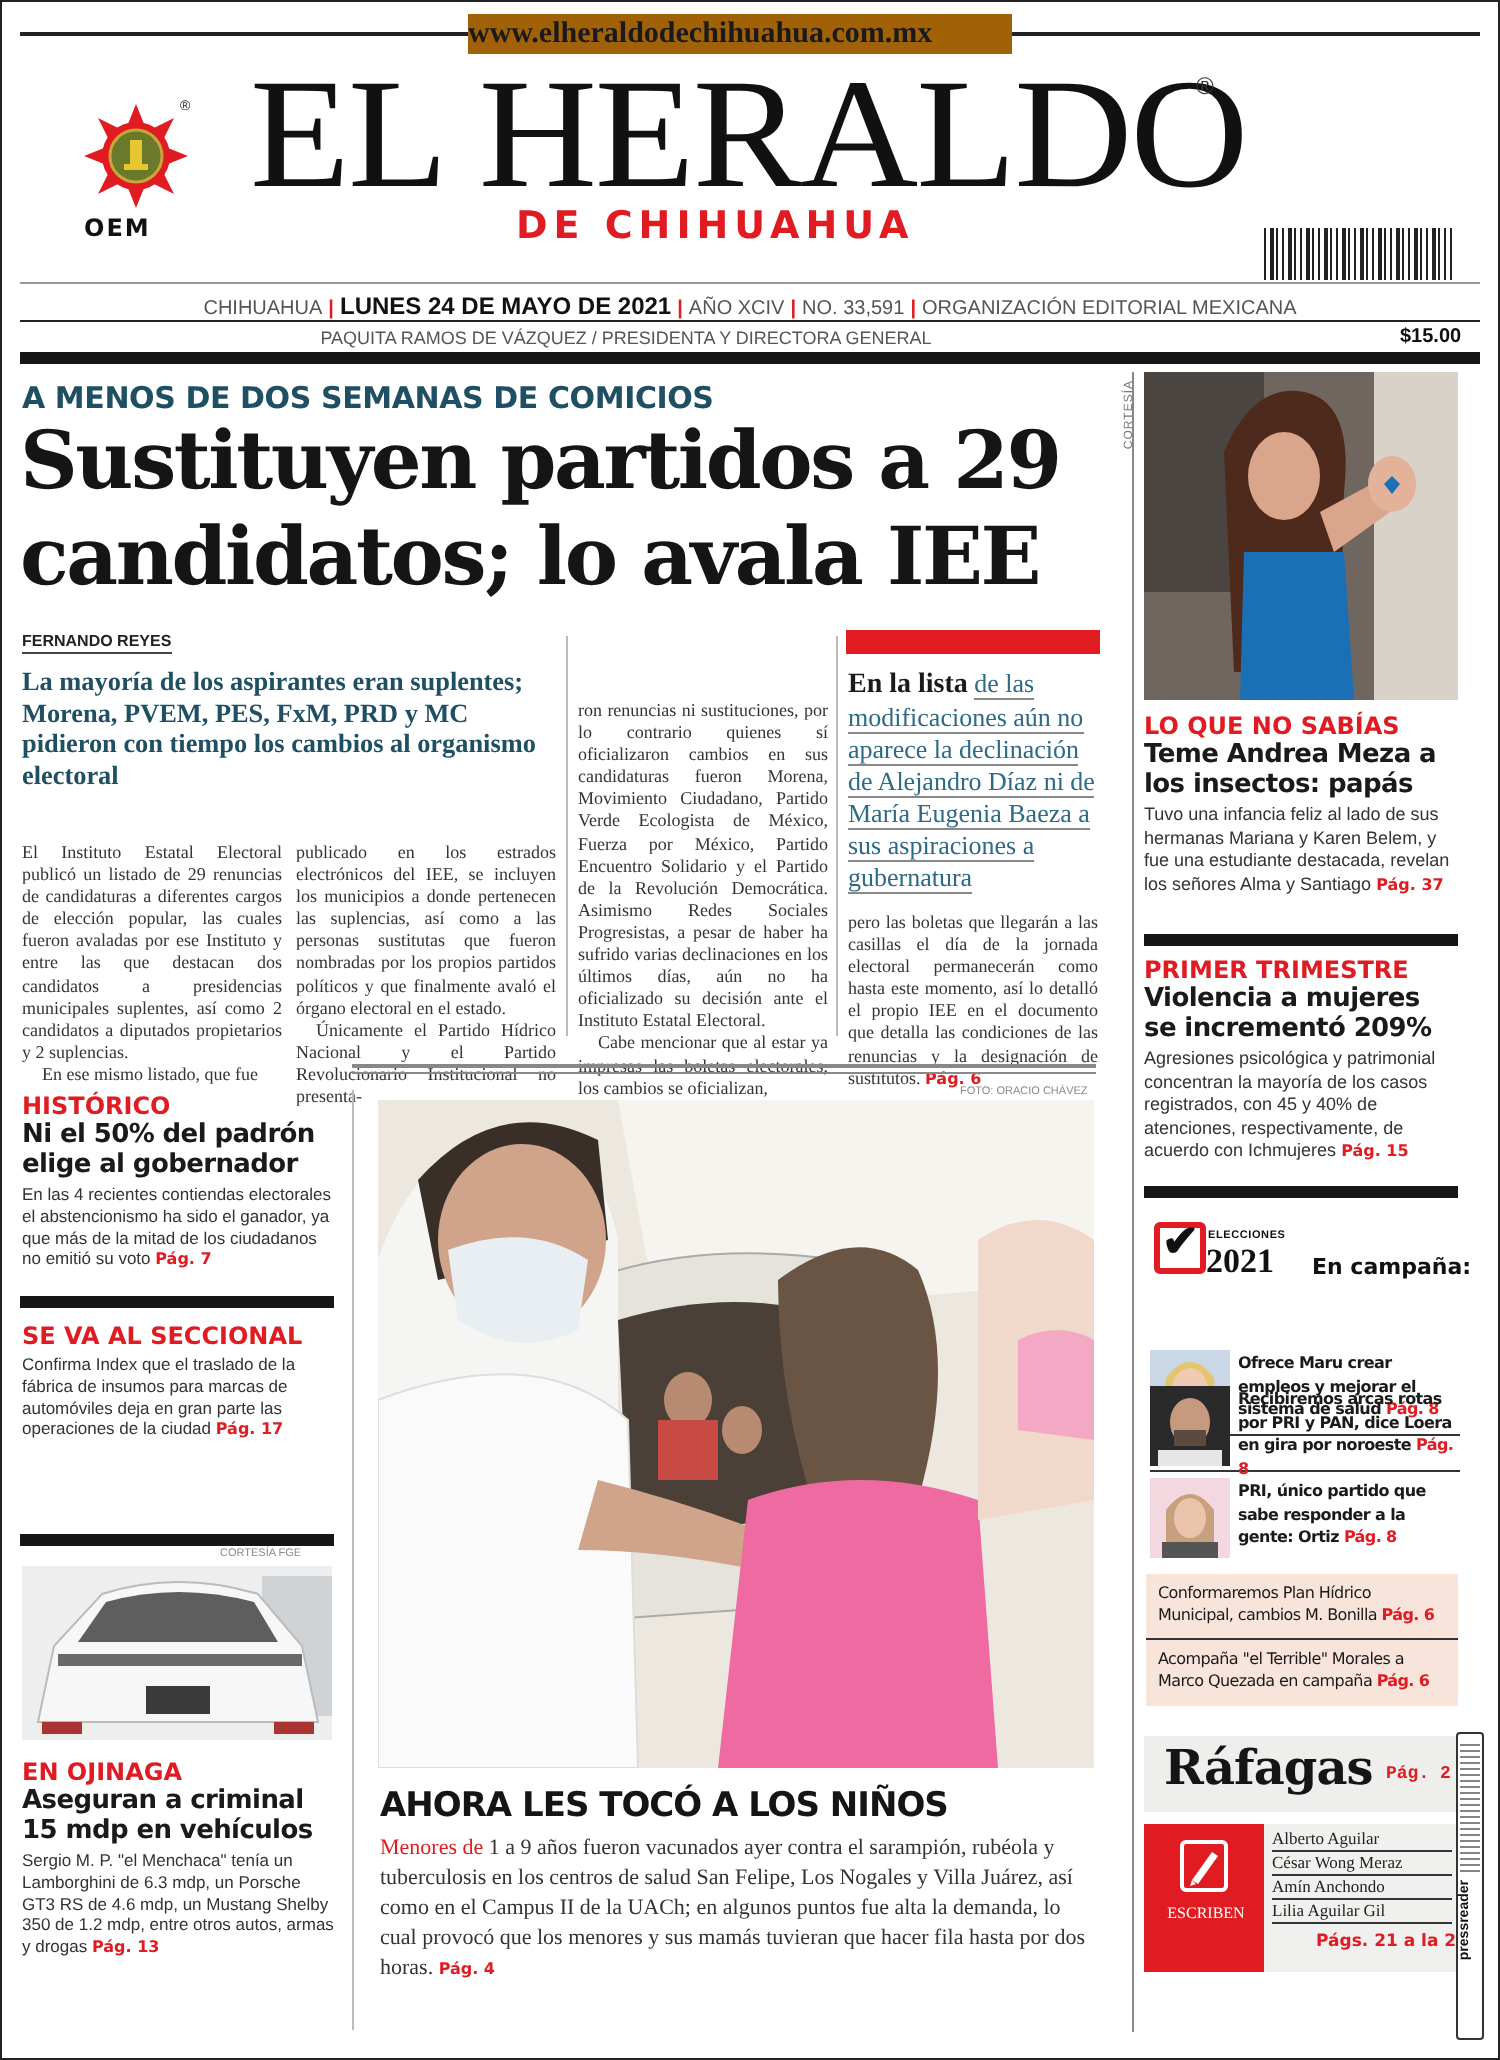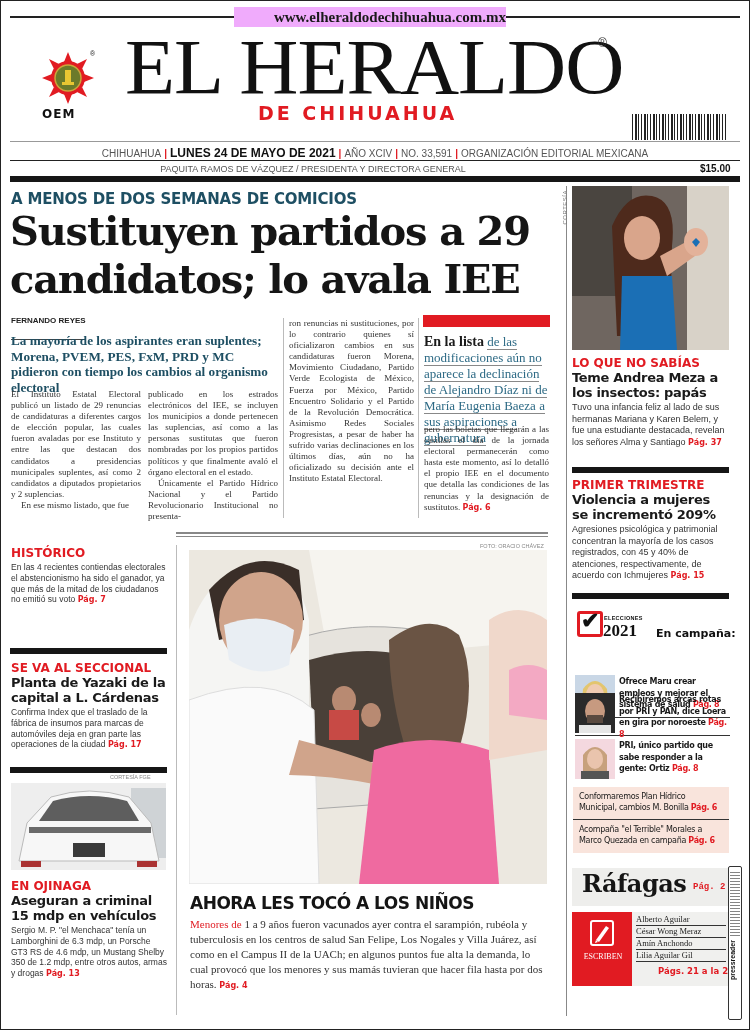--- a/index.html
+++ b/index.html
@@ -3,43 +3,43 @@
 <meta charset="utf-8">
 <style>
   * { box-sizing: border-box; margin: 0; padding: 0; }
   html, body { width: 750px; height: 1030px; background: #fff; overflow: hidden; }
   body { position: relative; font-family: "Liberation Sans", sans-serif; color: #1a1a1a; }
   .frame { position: absolute; left: 0; top: 0; width: 750px; height: 1030px; border: 1px solid #222; }
   .abs { position: absolute; }
 
   
   .topline { left: 10px; right: 10px; top: 16px; height: 2px; background: #222; }
-  .url-badge { left: 234px; top: 7px; width: 272px; height: 20px; background: #f0abfc; font-family: "Liberation Serif", serif; font-weight: bold; font-size: 15px; text-align: right; line-height: 20px; color: #1a1a1a; }
+  .url-badge { left: 234px; top: 7px; width: 272px; height: 20px; background: #a16207; font-family: "Liberation Serif", serif; font-weight: bold; font-size: 15px; text-align: left; line-height: 20px; color: #1a1a1a; }
   .logo-title { left: 125px; top: 30px; width: 480px; height: 74px; font-family: "Liberation Serif", serif; font-size: 78px; line-height: 74px; letter-spacing: -1px; color: #111; transform: scaleX(1.05); transform-origin: left; font-weight: normal; }
   .reg { left: 598px; top: 36px; font-size: 12px; color: #333; }
   .subtitle { left: 258px; top: 102px; font-family: "DejaVu Sans", sans-serif; font-weight: bold; font-size: 19px; letter-spacing: 3px; color: #e11b22; }
   .oem-logo { left: 40px; top: 50px; width: 56px; height: 56px; }
   .oem-text { left: 42px; top: 107px; font-family: "DejaVu Sans", sans-serif; font-weight: bold; font-size: 12px; letter-spacing: 1px; color: #111; }
   .oem-reg { left: 90px; top: 50px; font-size: 7px; }
   .barcode { left: 632px; top: 114px; width: 94px; height: 26px; background: repeating-linear-gradient(90deg, #222 0 1px, #fff 1px 3px, #222 3px 5px, #fff 5px 6px, #222 6px 7px, #fff 7px 9px); }
   .rule1 { left: 10px; right: 10px; top: 141px; height: 1px; background: #999; }
   .dateline { left: 0; width: 750px; top: 146px; text-align: center; font-size: 10px; color: #555; }
   .dateline .sep { color: #e11b22; font-weight: bold; margin: 0 3px; }
   .dateline .date { font-weight: bold; color: #111; font-size: 12px; }
   .rule2 { left: 10px; right: 10px; top: 160px; height: 1px; background: #222; }
   .director { left: 0; width: 626px; top: 164px; text-align: center; font-size: 9px; color: #555; }
   .price { left: 700px; top: 163px; font-size: 10px; font-weight: bold; color: #111; }
   .blackbar { left: 10px; right: 10px; top: 176px; height: 6px; background: #161616; }
 
   
   .kicker { left: 11px; top: 190px; font-family: "DejaVu Sans", sans-serif; font-weight: bold; font-size: 15px; color: #1e4f63; letter-spacing: -0.2px; }
   .headline { left: 10px; top: 207px; width: 545px; font-family: "DejaVu Serif", serif; font-weight: bold; font-size: 40px; line-height: 48px; color: #151515; letter-spacing: -1.2px; }
-  .byline { left: 11px; top: 316px; font-size: 8px; font-weight: bold; color: #222; border-bottom: 1px solid #444; padding-bottom: 14px; }
+  .byline { left: 11px; top: 316px; font-size: 8px; font-weight: bold; color: #222; border-bottom: 1px solid #444; padding-bottom: 1px; }
   .deck { left: 11px; top: 333px; width: 265px; font-family: "Liberation Serif", serif; font-weight: bold; font-size: 13.2px; line-height: 15.5px; color: #1e4f63; }
-  .col { font-family: "Liberation Serif", serif; font-size: 9px; line-height: 11.1px; color: #333; text-align: justify; }
+  .col { font-family: "Liberation Serif", serif; font-size: 9px; line-height: 11.1px; color: #333; text-align: justify; margin-top: 32px; }
   .col p + p { text-indent: 10px; }
   .col1 { left: 11px; top: 389px; width: 130px; }
   .col2 { left: 148px; top: 389px; width: 130px; }
   .col3 { left: 289px; top: 318px; width: 125px; }
   .col4 { left: 424px; top: 424px; width: 125px; }
   .redbar { left: 423px; top: 315px; width: 127px; height: 12px; background: #e11b22; }
   .pullquote { left: 424px; top: 334px; width: 125px; font-family: "Liberation Serif", serif; font-size: 13px; line-height: 16px; color: #2d6a85; }
   .pullquote .lead { font-weight: bold; color: #1a1a1a; font-size: 14px; }
   .pullquote span.txt { border-bottom: 1px solid #888; }
   .pg { color: #e11b22; font-weight: bold; font-family: "DejaVu Sans", sans-serif; font-size: 8px; }
@@ -146,20 +146,21 @@
   <p>El Instituto Estatal Electoral publicó un listado de 29 renuncias de candidaturas a diferentes cargos de elección popular, las cuales fueron avaladas por ese Instituto y entre las que destacan dos candidatos a presidencias municipales suplentes, así como 2 candidatos a diputados propietarios y 2 suplencias.</p>
   <p>En ese mismo listado, que fue</p>
 </div>
 <div class="abs col col2">
   <p>publicado en los estrados electrónicos del IEE, se incluyen los municipios a donde pertenecen las suplencias, así como a las personas sustitutas que fueron nombradas por los propios partidos políticos y que finalmente avaló el órgano electoral en el estado.</p>
   <p>Únicamente el Partido Hídrico Nacional y el Partido Revolucionario Institucional no presenta-</p>
 </div>
 <div class="abs vsep" style="left:283px;top:318px;height:200px;"></div>
 <div class="abs col col3">
   <p>ron renuncias ni sustituciones, por lo contrario quienes sí oficializaron cambios en sus candidaturas fueron Morena, Movimiento Ciudadano, Partido Verde Ecologista de México, Fuerza por México, Partido Encuentro Solidario y el Partido de la Revolución Democrática. Asimismo Redes Sociales Progresistas, a pesar de haber ha sufrido varias declinaciones en los últimos días, aún no ha oficializado su decisión ante el Instituto Estatal Electoral.</p>
+  <p>Cabe mencionar que al estar ya impresas las boletas electorales, los cambios se oficializan,</p>
 </div>
 <div class="abs vsep" style="left:418px;top:318px;height:200px;"></div>
 <div class="abs redbar"></div>
 <div class="abs pullquote">
   <span class="lead">En la lista</span>
   <span class="txt">de las modificaciones aún no aparece la declinación de Alejandro Díaz ni de María Eugenia Baeza a sus aspiraciones a gubernatura</span>
 </div>
 <div class="abs col col4">
   <p><span>pero las boletas que llegarán a las casillas el día de la jornada electoral permanecerán como hasta este momento, así lo detalló el propio IEE en el documento que detalla las condiciones de las renuncias y la designación de sustitutos.</span> <a class="pg">Pág. 6</a></p>
 </div>
@@ -256,26 +257,26 @@
 <div class="abs writer" style="top:938px;">Amín Anchondo</div>
 <div class="abs writer" style="top:950px;">Lilia Aguilar Gil</div>
 <div class="abs writers-pg">Págs. 21 a la 23</div>
 
 <div class="abs pressreader"></div>
 <div class="abs pr-dots"></div>
 <div class="abs pr-text">pressreader</div>
 
 <div class="abs lc" style="top:546px;">
   <div class="rc-kicker">HISTÓRICO</div>
+  <div class="rc-head">Ni el 50% del padrón elige al gobernador</div>
   <div class="rc-body" style="font-size:8.5px;line-height:10.8px;margin-top:2px;"><span>En las 4 recientes contiendas electorales el abstencionismo ha sido el ganador, ya que más de la mitad de los ciudadanos no emitió su voto</span> <a class="pg">Pág. 7</a></div>
 </div>
 <div class="abs lc-rule" style="top:648px;"></div>
 <div class="abs lc" style="top:661px;">
   <div class="rc-kicker">SE VA AL SECCIONAL</div>
-  <div class="rc-head">Planta de Yazaki de la capital a L. Cárdenas</div>
   <div class="rc-body" style="font-size:8.5px;line-height:10.8px;margin-top:2px;"><span>Confirma Index que el traslado de la fábrica de insumos para marcas de automóviles deja en gran parte las operaciones de la ciudad</span> <a class="pg">Pág. 17</a></div>
 </div>
 <div class="abs lc-rule" style="top:767px;"></div>
 <div class="abs car-credit">CORTESÍA FGE</div>
 <div class="abs car-photo">
   <svg width="155" height="87" viewBox="0 0 155 87">
     <rect width="155" height="87" fill="#eeeeee"></rect>
     <rect x="120" y="5" width="35" height="70" fill="#cfd3d6"></rect>
     <path d="M40 14 Q78 2 118 14 L140 40 L148 78 L8 78 L16 40 Z" fill="#f7f7f7" stroke="#bbb"></path>
     <path d="M42 18 Q78 8 116 18 L128 38 L28 38 Z" fill="#5e5e5e"></path>

